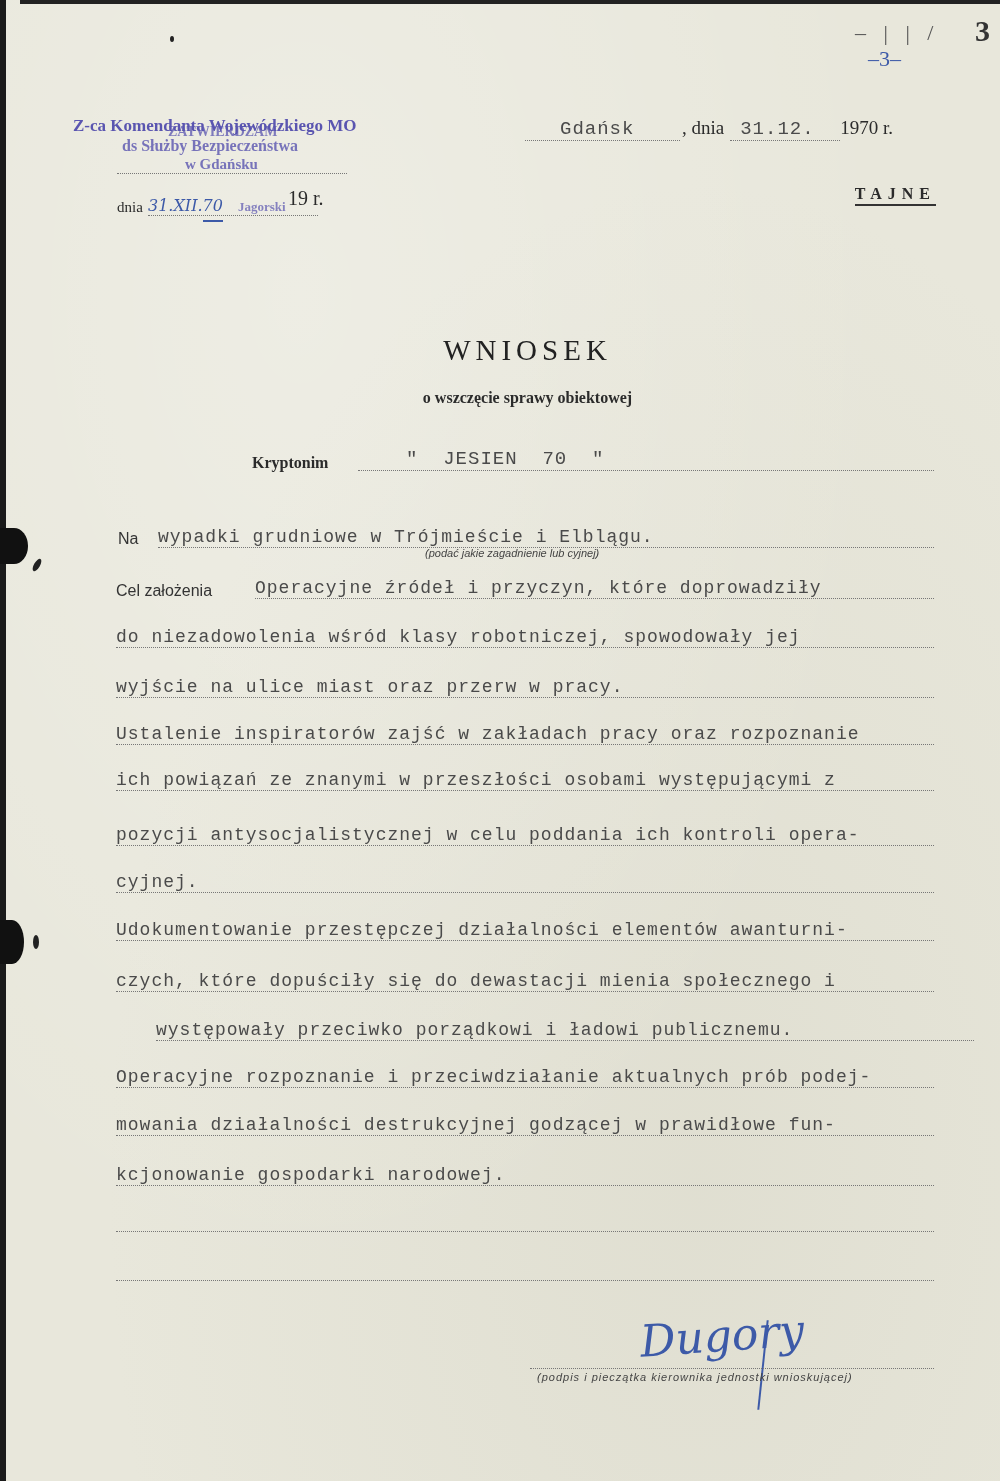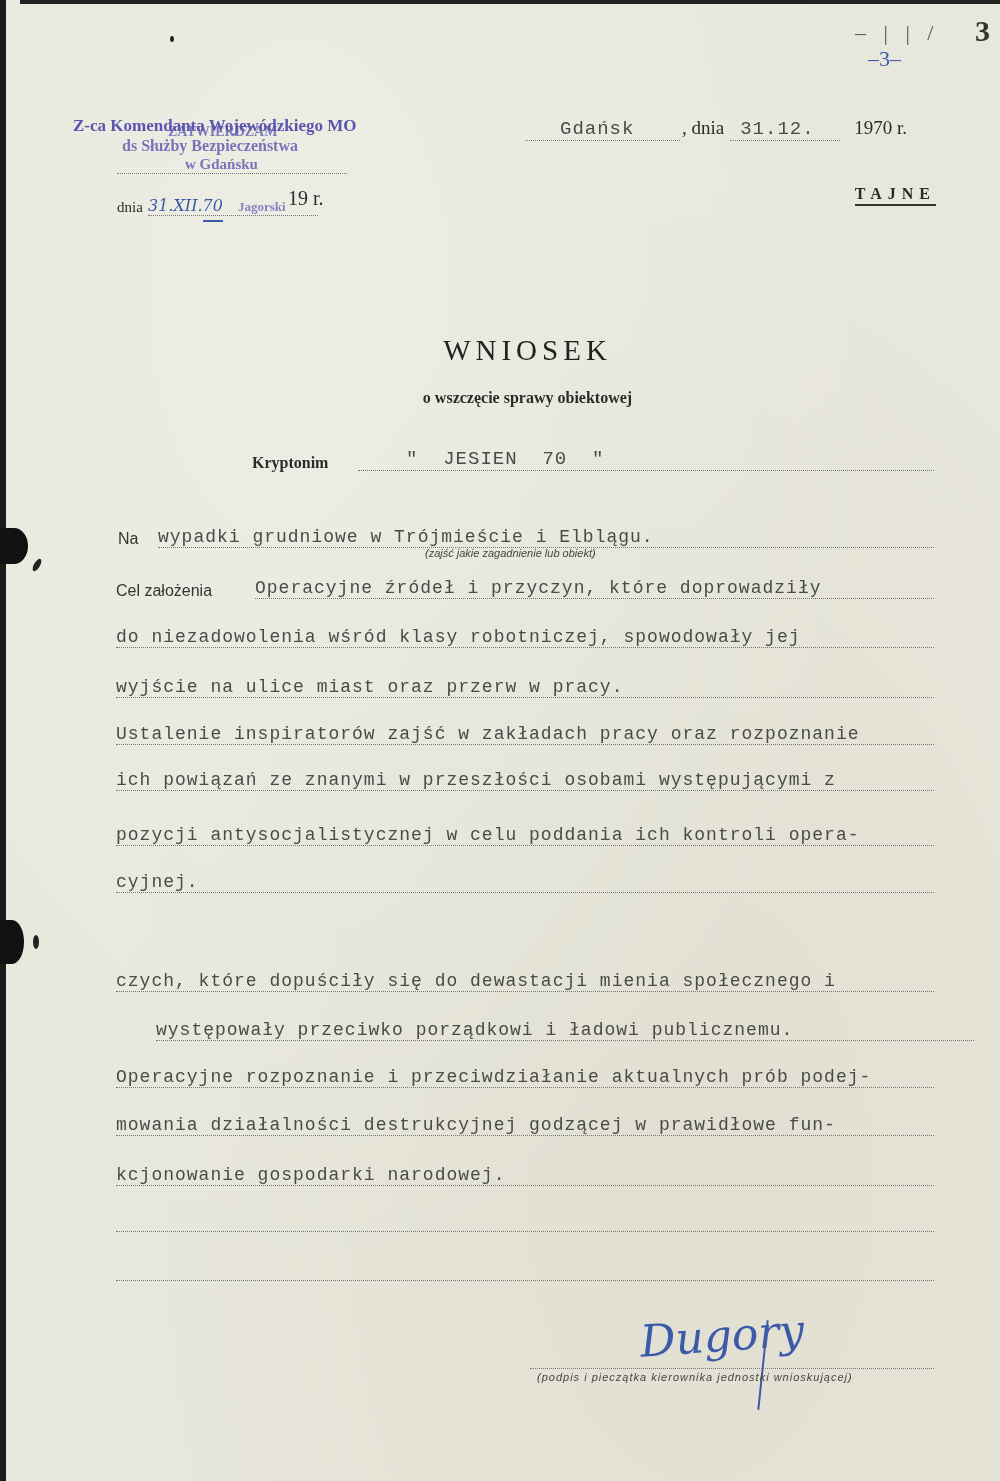--- a/index.html
+++ b/index.html
@@ -91,42 +91,43 @@
   <div class="abs dnia-left">dnia</div>
   <div class="abs ink dnia-left-val dotline" style="font-family:'DejaVu Serif',serif;font-style:italic;">31.XII.70</div>
   <div class="abs stamp" style="left:238px;top:199px;font-size:13px;opacity:.7;">Jagorski</div>
   <div class="abs year-left" style="left:288px;">19 r.</div>
   <div class="abs dash-mark"></div>
 
   <div class="abs place-row">
     <span class="typed dotline place-val">Gdańsk</span>
     <span style="margin:0 6px 0 2px;">, dnia</span>
     <span class="typed dotline date-val">31.12.</span>
-    <span style="margin-left:14px;">1970 r.</span>
+    <span style="">1970 r.</span>
   </div>
   <div class="abs tajne">TAJNE</div>
 
   <div class="abs title">WNIOSEK</div>
   <div class="abs subtitle">o wszczęcie sprawy obiektowej</div>
 
   <div class="abs krypto-label">Kryptonim</div>
   <div class="abs typed dotline krypto-line" style="white-space:pre;">"  JESIEN  70  "</div>
 
   <div class="abs field-label na-label">Na</div>
   <div class="line l-na typed dotline" style="top:527px;">wypadki grudniowe w Trójmieście i Elblągu.</div>
-  <div class="abs hint">(zajść jakie zagadnienie lub obiekt)</div>
+  <div class="abs hint">(podać jakie zagadnienie lub cyjnej)</div>
 
   <div class="abs field-label cel-label">Cel założenia</div>
   <div class="line l-cel typed dotline" style="top:578px;">Operacyjne źródeł i przyczyn, które doprowadziły</div>
   <div class="line typed dotline" style="top:627px;">do niezadowolenia wśród klasy robotniczej, spowodowały jej</div>
   <div class="line typed dotline" style="top:677px;">wyjście na ulice miast oraz przerw w pracy.</div>
   <div class="line typed dotline" style="top:724px;">Ustalenie inspiratorów zajść w zakładach pracy oraz rozpoznanie</div>
   <div class="line typed dotline" style="top:770px;">ich powiązań ze znanymi w przeszłości osobami występującymi z</div>
   <div class="line typed dotline" style="top:825px;">pozycji antysocjalistycznej w celu poddania ich kontroli opera-</div>
   <div class="line typed dotline" style="top:872px;">cyjnej.</div>
+  <div class="line typed dotline" style="top:920px;">Udokumentowanie przestępczej działalności elementów awanturni-</div>
   <div class="line typed dotline" style="top:971px;">czych, które dopuściły się do dewastacji mienia społecznego i</div>
   <div class="line typed dotline" style="top:1020px;margin-left:40px;">występowały przeciwko porządkowi i ładowi publicznemu.</div>
   <div class="line typed dotline" style="top:1067px;">Operacyjne rozpoznanie i przeciwdziałanie aktualnych prób podej-</div>
   <div class="line typed dotline" style="top:1115px;">mowania działalności destrukcyjnej godzącej w prawidłowe fun-</div>
   <div class="line typed dotline" style="top:1165px;">kcjonowanie gospodarki narodowej.</div>
   <div class="line typed dotline" style="top:1210px;height:21px;"></div>
   <div class="line typed dotline" style="top:1259px;height:21px;"></div>
 
   <div class="abs signature">Dugory</div>
   <div class="abs sig-stroke"></div>

